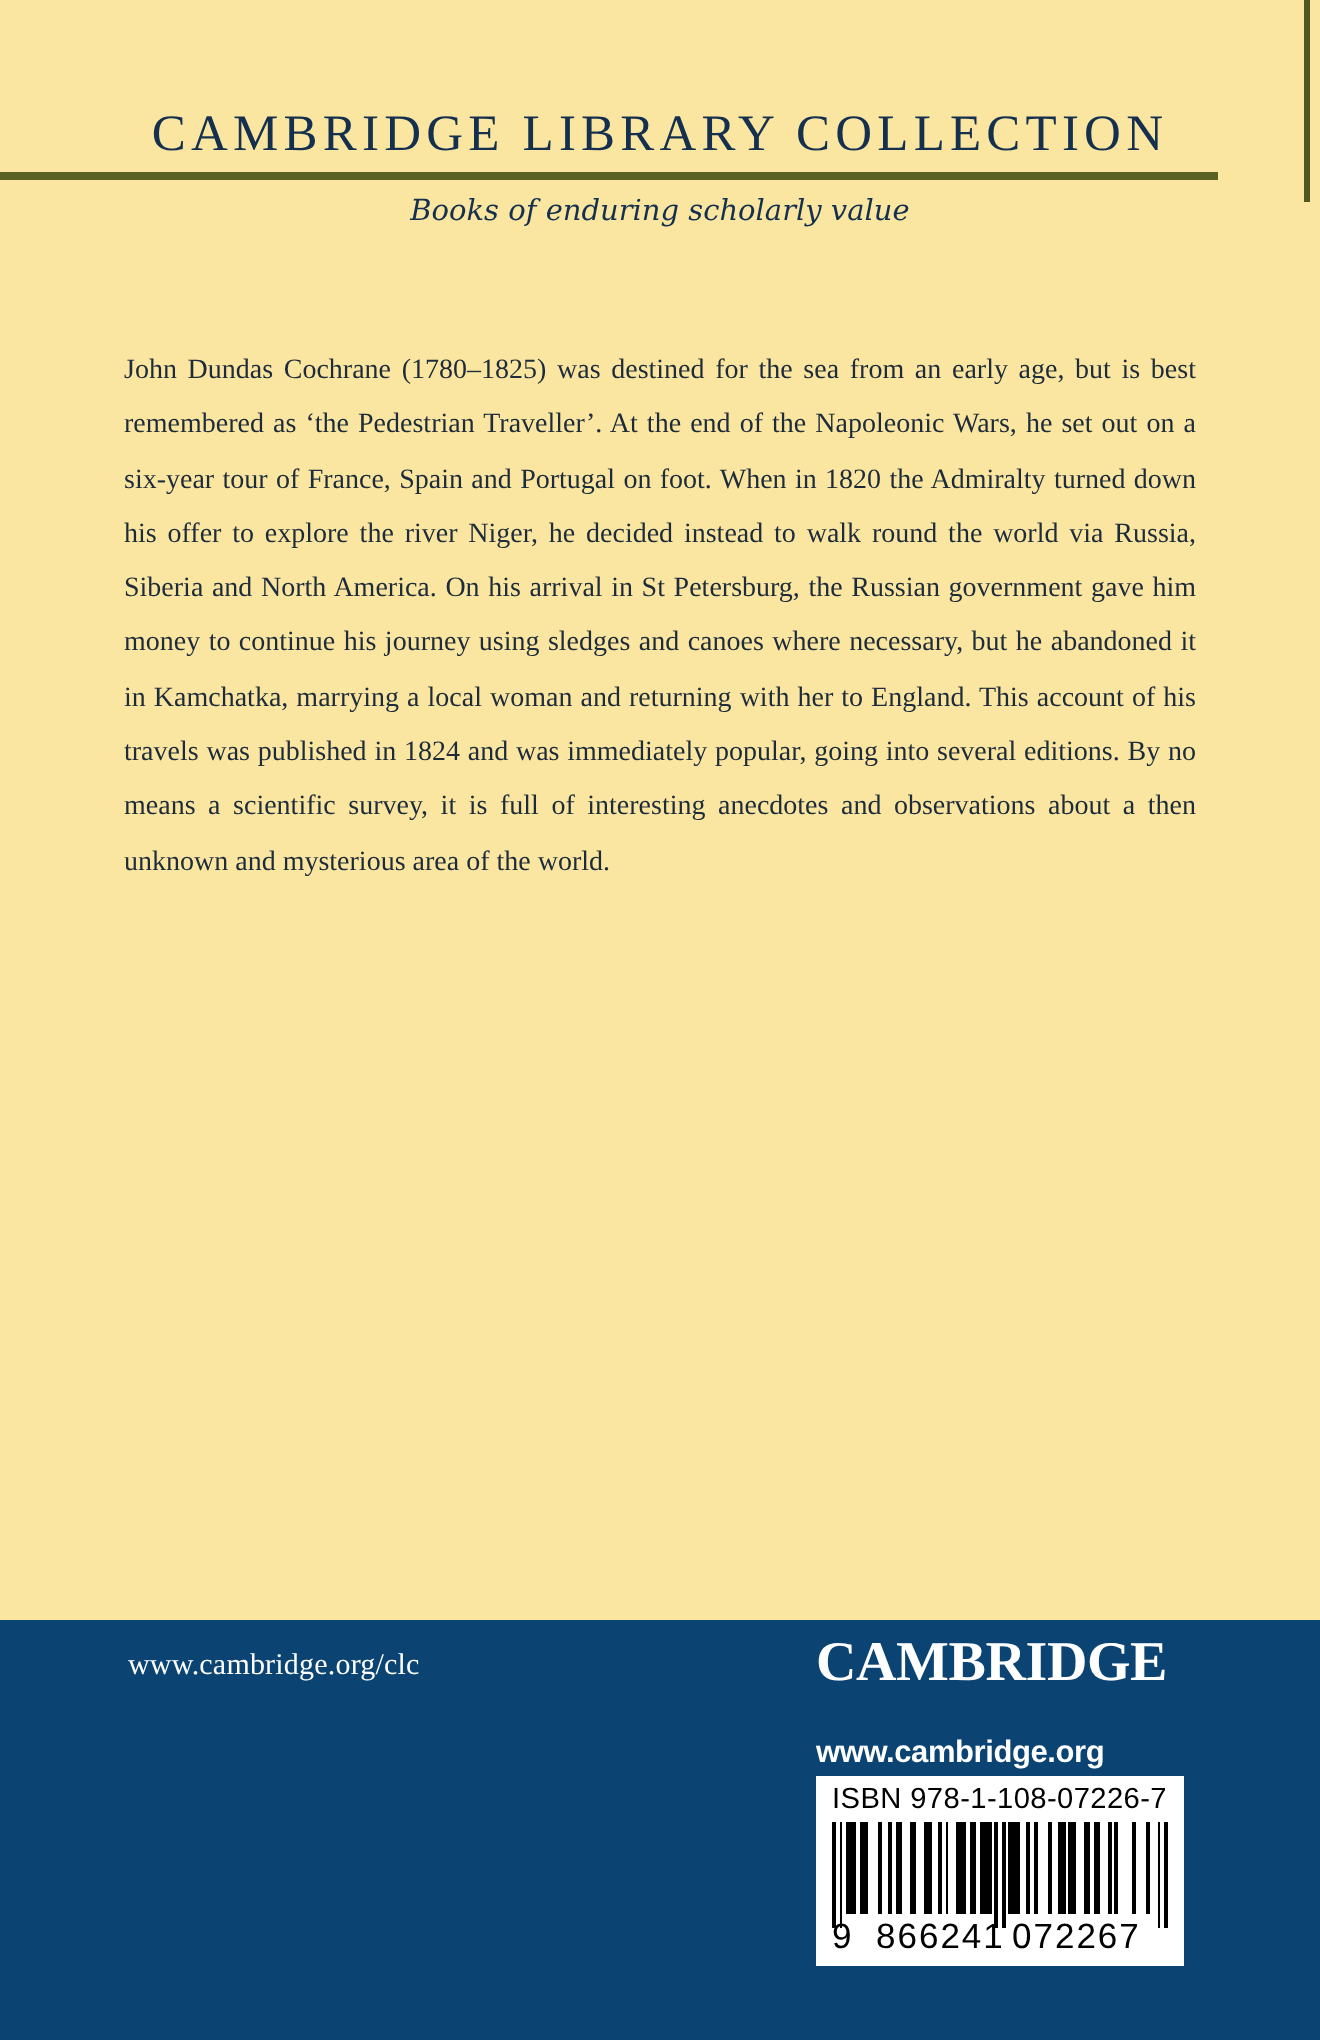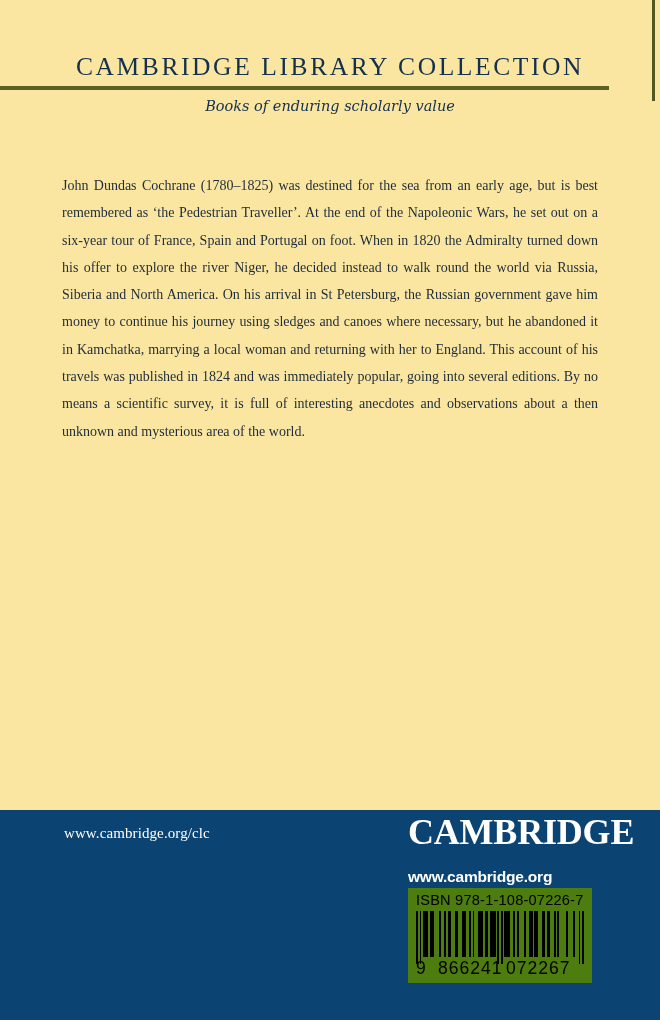--- a/index.html
+++ b/index.html
@@ -104,21 +104,21 @@
 
   .publisher {
     position: absolute;
     top: 6px;
     left: 408px;
     width: 200px;
     text-align: left;
   }
   .pub-name {
     font-family: "Liberation Serif", "DejaVu Serif", serif;
-    font-size: 36px;
+    font-size: 28px;
     line-height: 32px;
     font-weight: bold;
     color: #ffffff;
     letter-spacing: -0.2px;
     white-space: nowrap;
   }
   .pub-sub {
     font-family: "Liberation Serif", "DejaVu Serif", serif;
     font-size: 19.5px;
     line-height: 24px;
@@ -138,21 +138,21 @@
     white-space: nowrap;
   }
 
   
   .barcode-box {
     position: absolute;
     top: 888px;
     left: 408px;
     width: 184px;
     height: 95px;
-    background: #4d7c0f;
+    background: #ffffff;
     box-sizing: border-box;
     padding: 4px 8px 2px 8px;
   }
   .barcode-isbn {
     font-family: "Liberation Sans", "DejaVu Sans", sans-serif;
     font-size: 14.6px;
     line-height: 17px;
     color: #000000;
     letter-spacing: 0.2px;
     white-space: nowrap;

